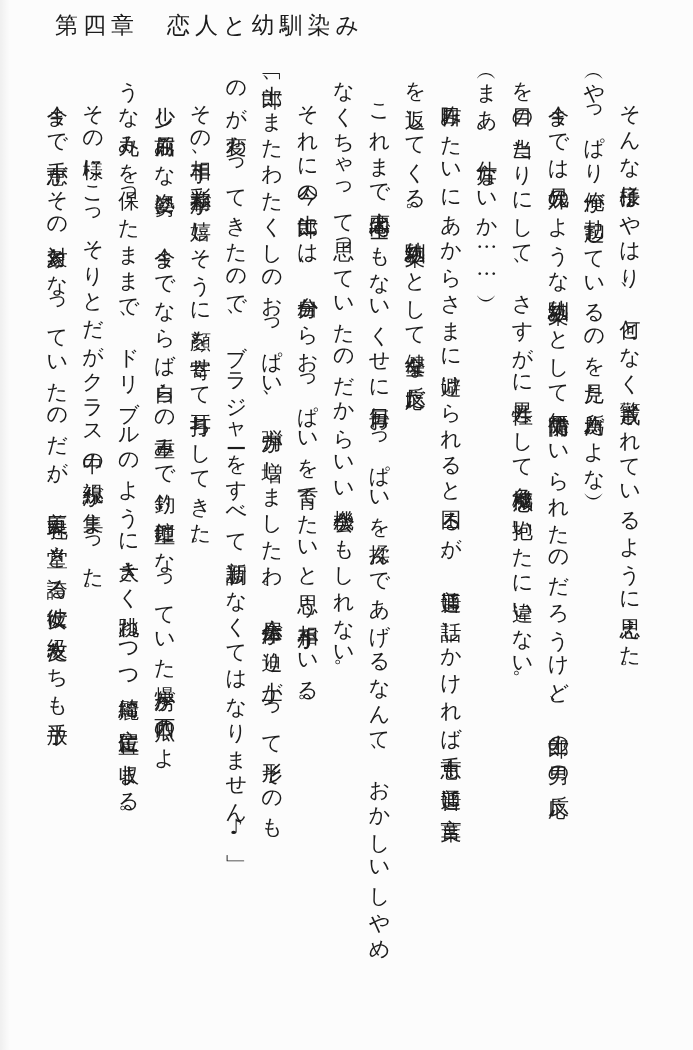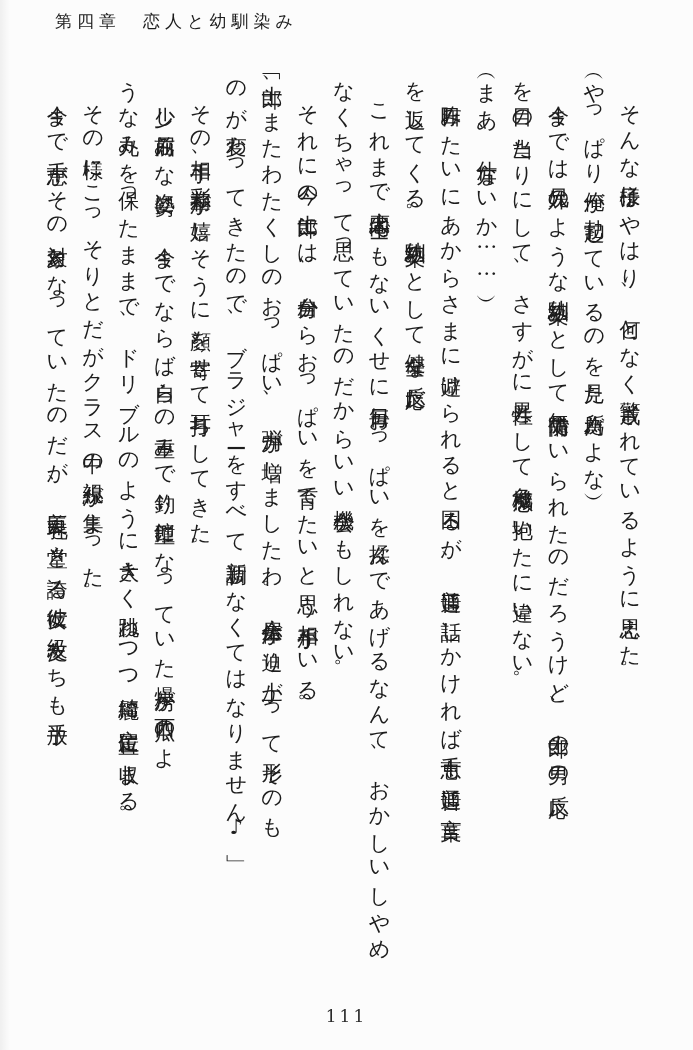--- a/index.html
+++ b/index.html
@@ -19,21 +19,21 @@
   .scan-edge {
     position: absolute;
     left: 0; top: 0;
     width: 10px; height: 100%;
     background: linear-gradient(to right, rgba(0,0,0,0.05), rgba(0,0,0,0));
   }
   .chapter-header {
     position: absolute;
     top: 10px;
     left: 55px;
-    font-size: 17px;
+    font-size: 23px;
     letter-spacing: 5px;
     white-space: nowrap;
   }
   .text-body {
     position: absolute;
     top: 66px;
     right: 46px;
     height: 950px;
     display: flex;
     flex-direction: row-reverse;
@@ -80,14 +80,13 @@
     <div class="text-col">　それに今の士郎には、自分からおっぱいを育てたいと思う相手がいる。</div>
     <div class="text-col">「士郎、またわたくしのおっぱい、弾力が増しましたわ。房全体が迫り上がって形そのも</div>
     <div class="text-col">のが変わってきたので、ブラジャーをすべて新調しなくてはなりません♪」</div>
     <div class="text-col">　その相手、彩莉華が嬉しそうに顔を寄せて耳打ちしてきた。</div>
     <div class="text-col">　少し前屈みな姿勢に、今までならば自らの重みで釣り鐘型になっていた爆房が西瓜のよ</div>
     <div class="text-col">うな丸みを保ったままで、ドリブルのように大きく跳ねつつ綺麗に定位置に収まる。</div>
     <div class="text-col">　その様にこっそりとだがクラス中の視線が集まった。</div>
     <div class="text-col">　今まで千恵がその対象となっていたのだが、美巨乳を堂々と誇る彼女に級友たちも手放</div>
   </div>
 
-  <div class="page-number">111</div>
 </div>
 
 </body></html>

